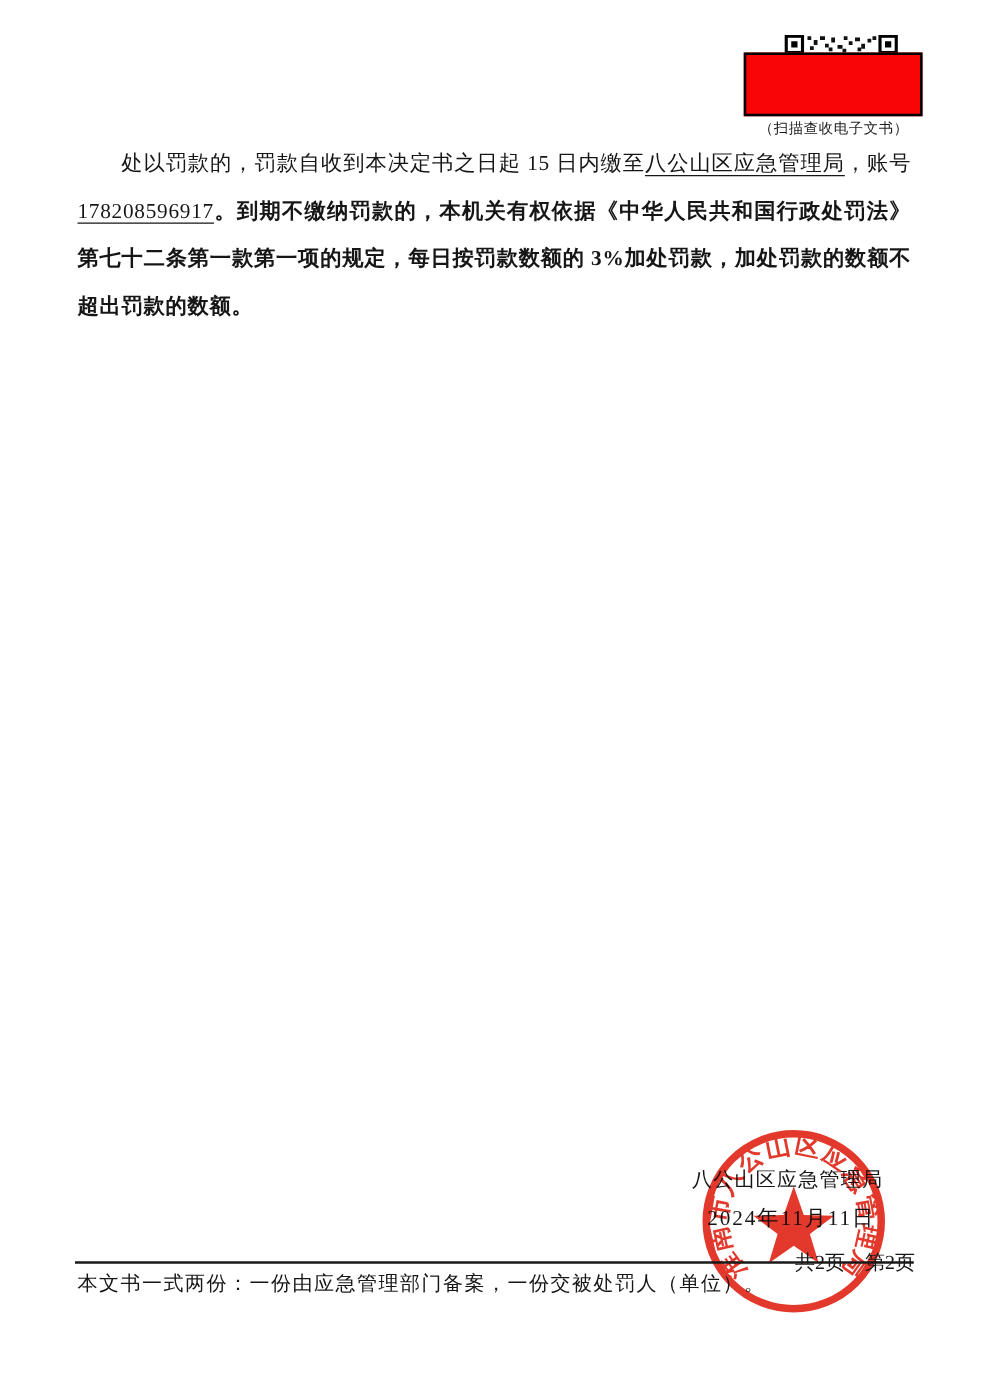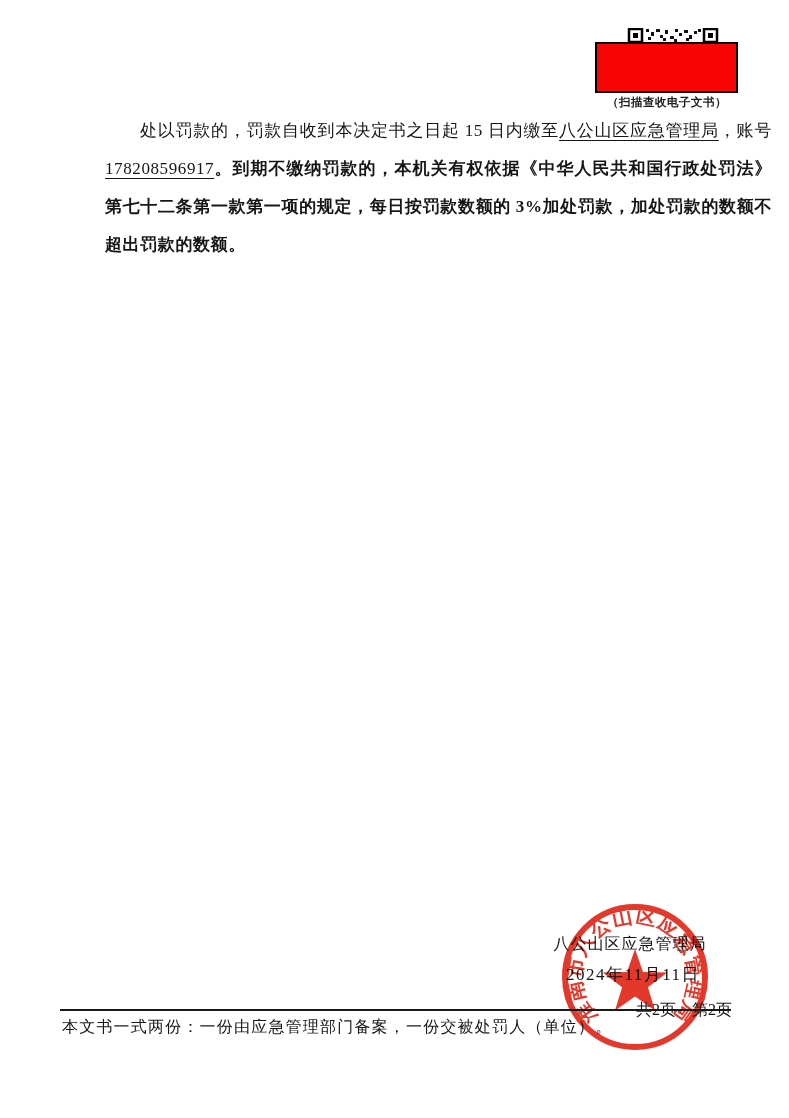--- a/index.html
+++ b/index.html
@@ -16,30 +16,29 @@
   
   .qr-area { position: absolute; left: 595px; top: 28px; width: 145px; }
   .qr-strip { position: absolute; left: 32px; top: 0; width: 92px; height: 15px; }
   .redact-box {
     position: absolute; left: 0; top: 14px; width: 139px; height: 47px;
     background: var(--redact-color, #fa0505);
     border: 2px solid #000000;
   }
   .qr-caption {
     position: absolute; left: -4px; top: 67px; width: 152px;
-    text-align: center; font-size: 11.5px; font-weight: bold; color: #1c1c1c;
+    text-align: center; font-size: 11.5px; font-weight: normal; color: #1c1c1c;
     letter-spacing: 0.5px; white-space: nowrap;
   }
 
   
   .body-text {
     position: absolute; left: 62px; top: 112px; width: 667px;
     font-size: 17px; line-height: 38px; text-align: justify;
     letter-spacing: 0.6px;
-    margin-left: 43px;
   }
   .body-text p { margin: 0; text-indent: 35px; }
   .seg-u { text-decoration: underline; text-underline-offset: 4px; text-decoration-thickness: 1px; }
   .seg-b { font-weight: bold; }
 
   
   .agency-line {
     position: absolute; left: 530px; top: 934px; width: 200px;
     text-align: center; font-size: 16px; letter-spacing: 1px; white-space: nowrap;
   }

